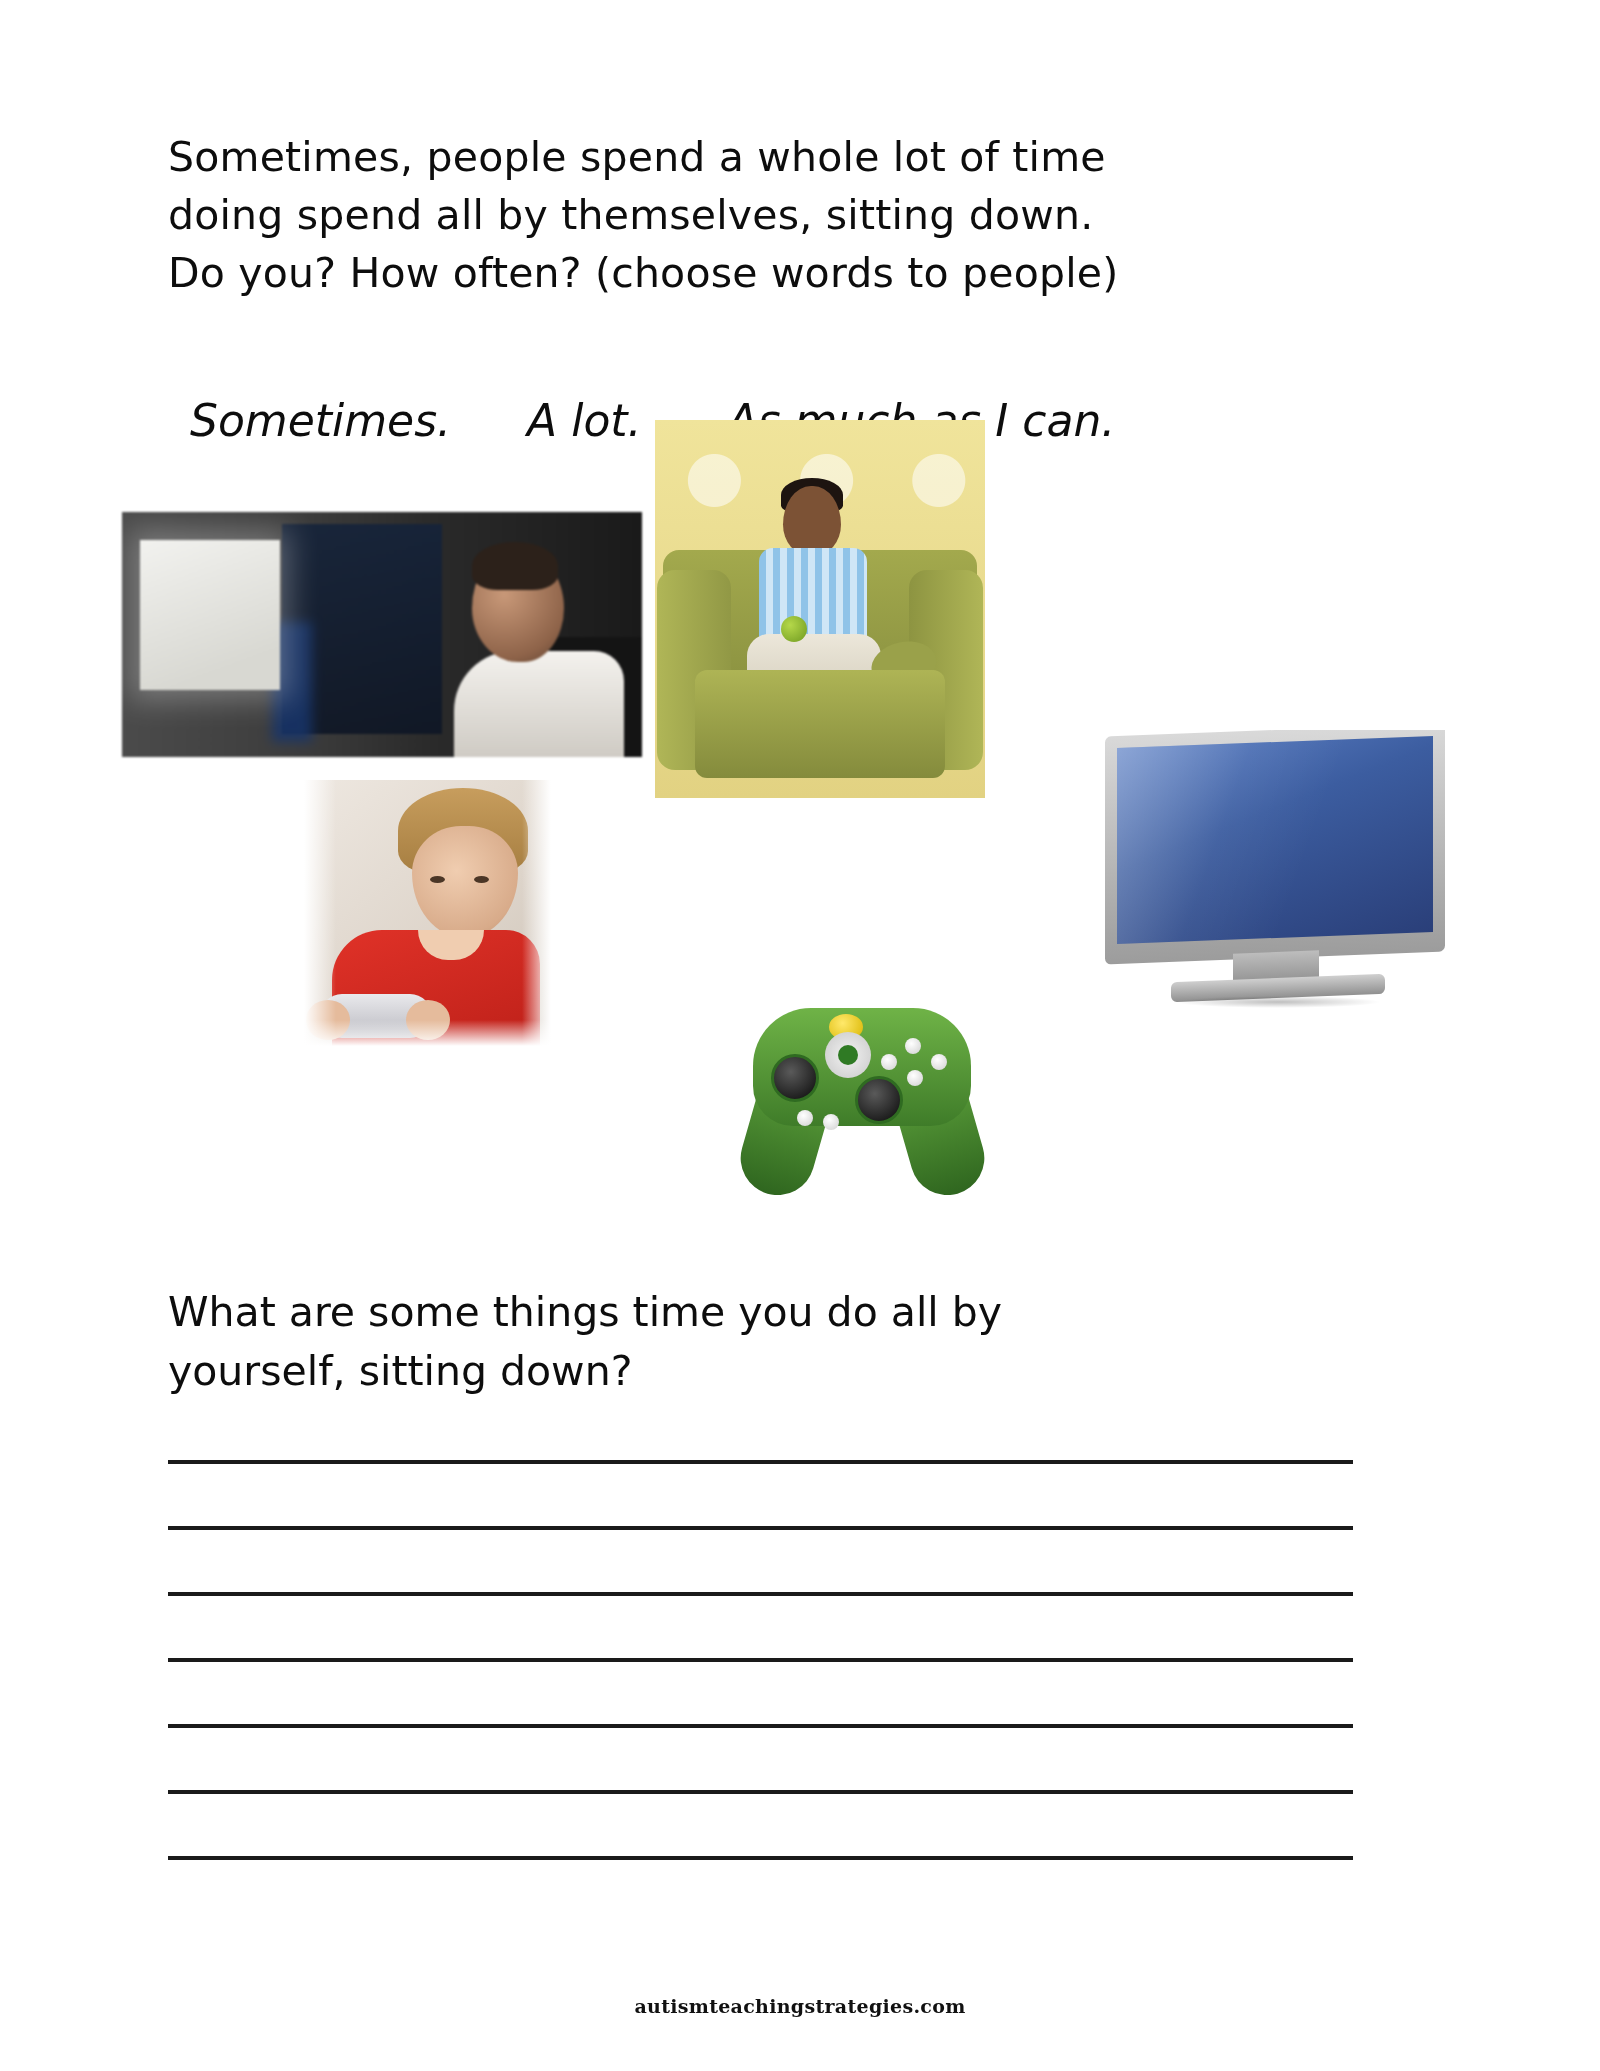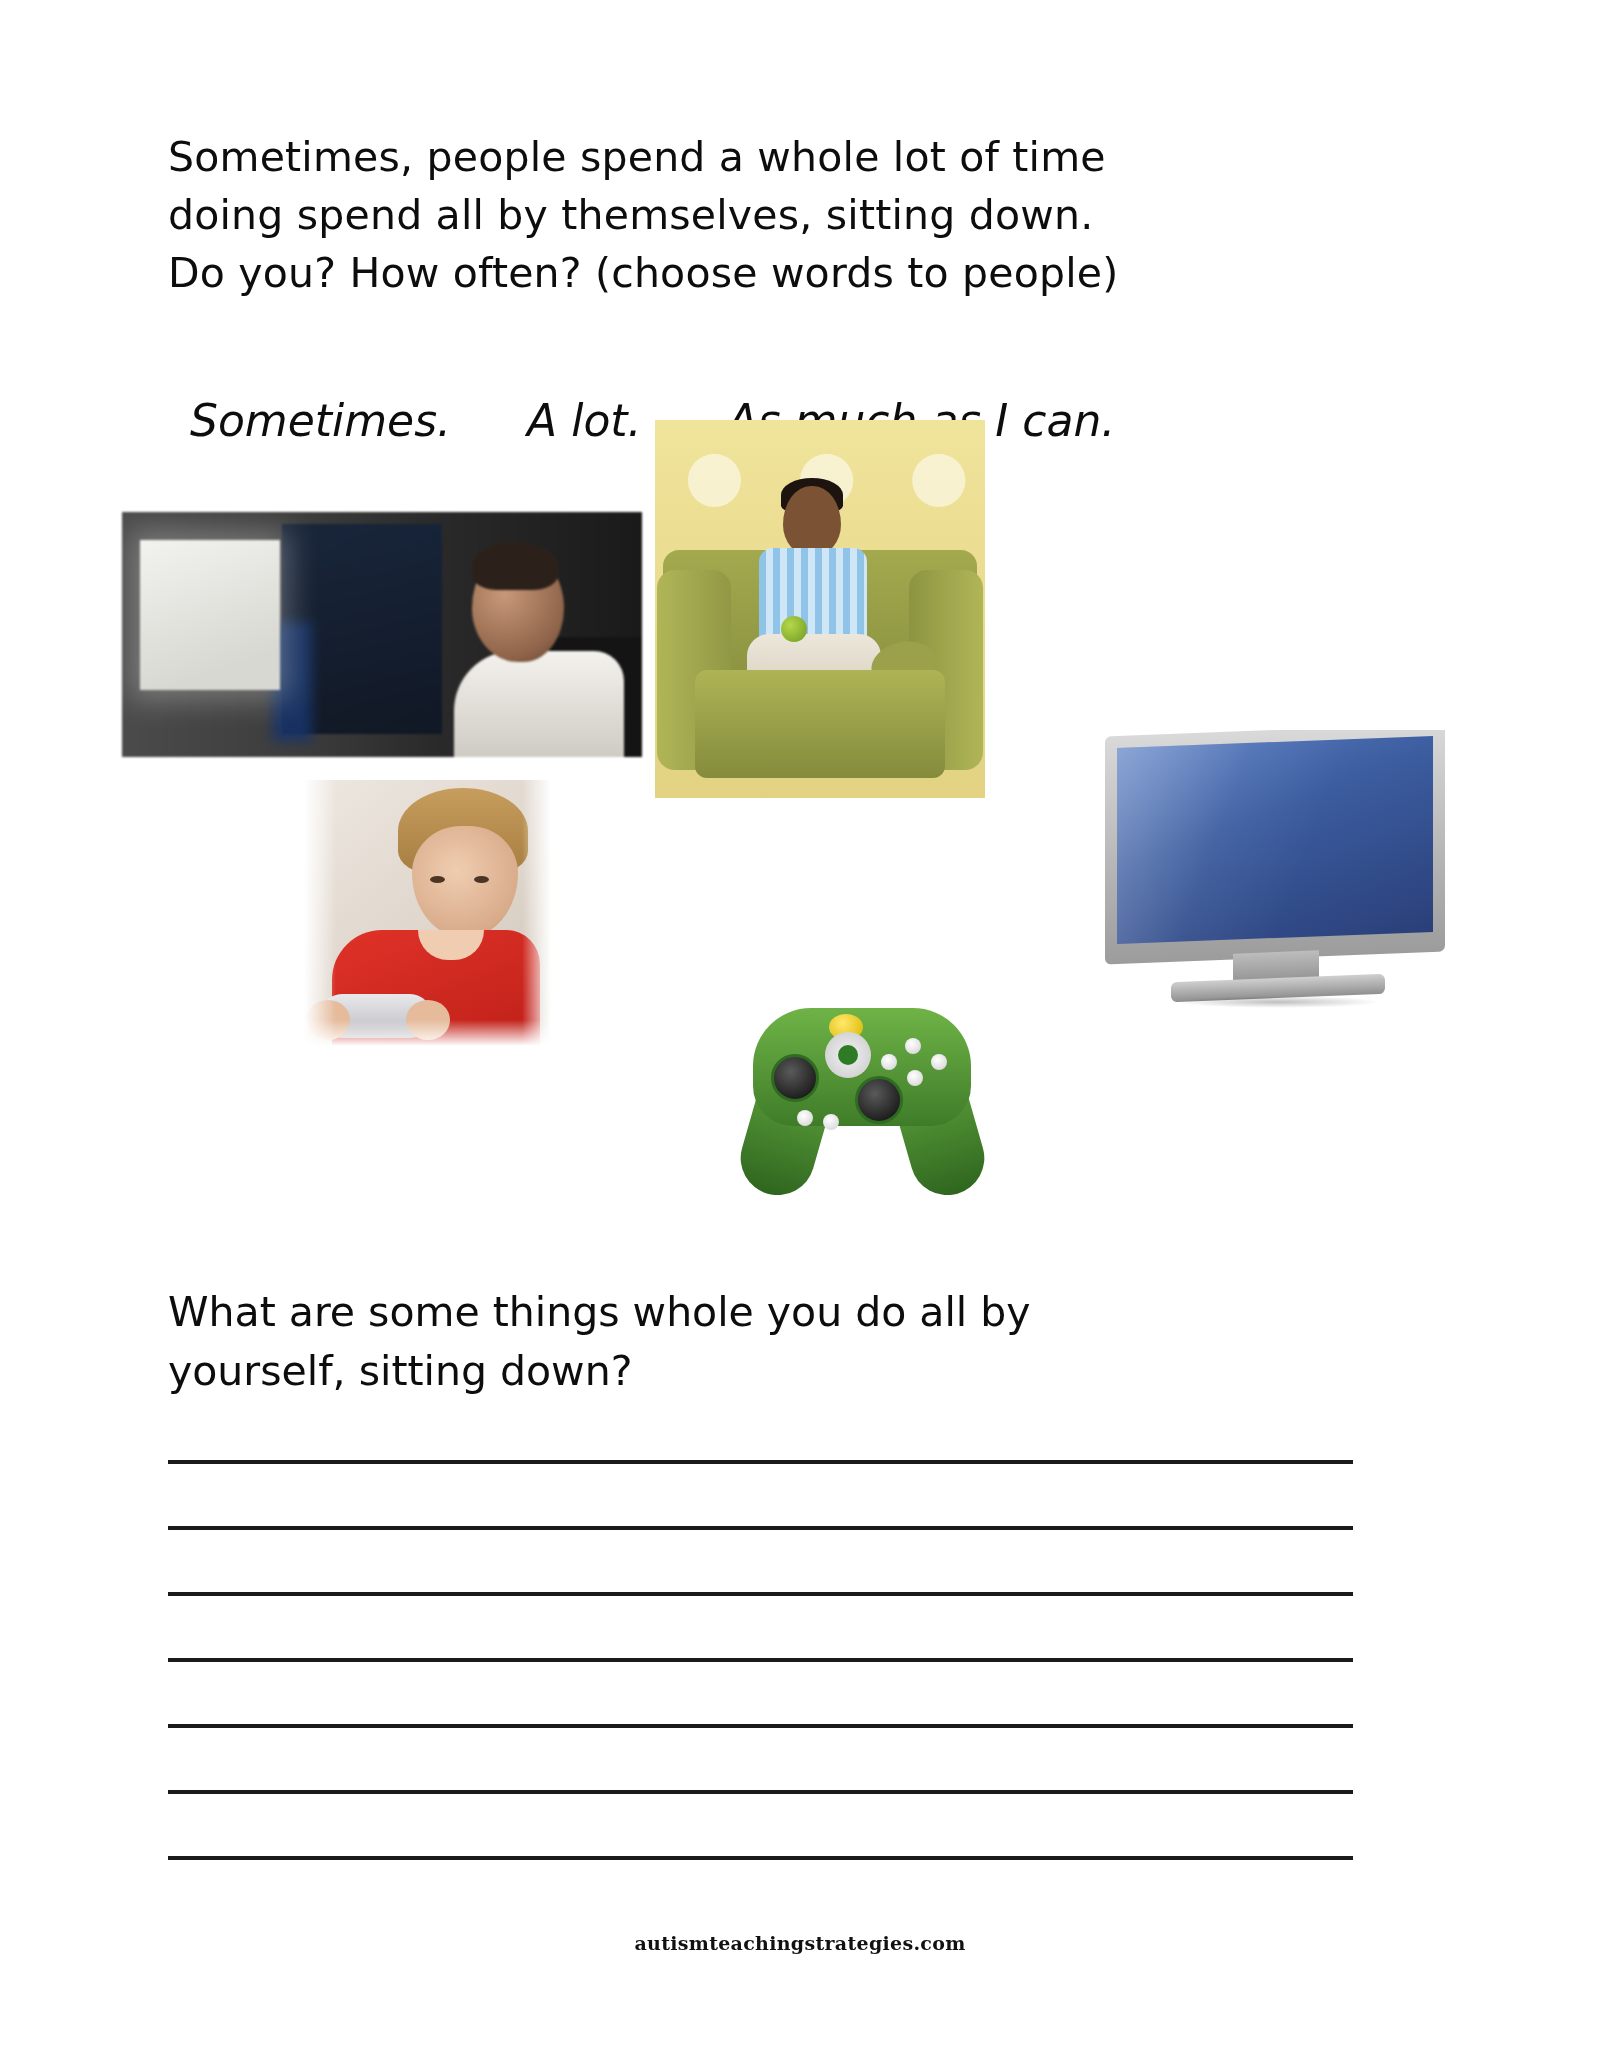--- a/index.html
+++ b/index.html
@@ -73,21 +73,21 @@
   .rule {
     height: 0;
     border-bottom: 4px solid #1a1a1a;
     margin-bottom: 62px;
   }
   .rule:last-child { margin-bottom: 0; }
 
   .footer {
     position: absolute;
     left: 0;
-    top: 1932px;
+    top: 1995px;
     width: 1600px;
     text-align: center;
     font-family: "DejaVu Serif", serif;
     font-weight: bold;
     font-size: 19px;
     letter-spacing: 0.3px;
     color: #111111;
   }
 
   
@@ -520,21 +520,21 @@
   <div class="pic pic-tv">
     <div class="bezel"></div>
     <div class="screen"></div>
     <div class="gloss"></div>
     <div class="neck"></div>
     <div class="base"></div>
     <div class="shadow"></div>
   </div>
 
   <div class="question">
-    <span class="line">What are some things whole you do all by</span>
+    <span class="line">What are some things time you do all by</span>
     <span class="line">yourself, sitting down?</span>
   </div>
 
   <div class="lines">
     <div class="rule"></div>
     <div class="rule"></div>
     <div class="rule"></div>
     <div class="rule"></div>
     <div class="rule"></div>
     <div class="rule"></div>

